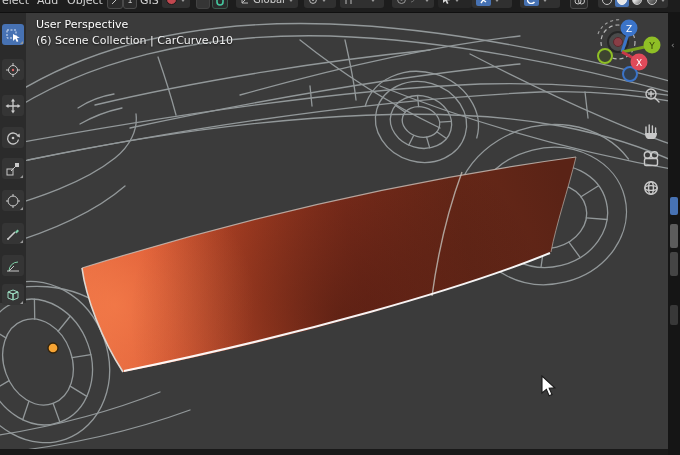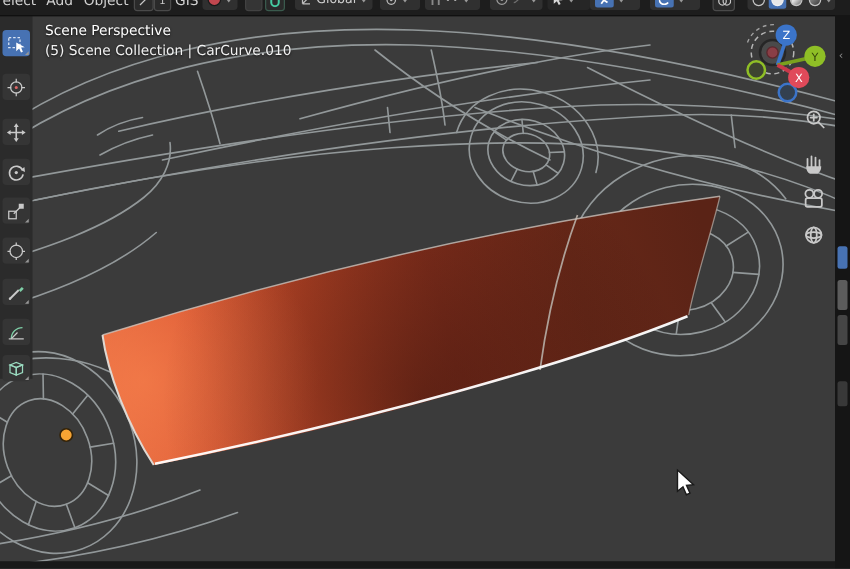--- a/index.html
+++ b/index.html
@@ -300,22 +300,22 @@
         </span>
       <span class="sphbtn">
           <span class="sph rend"></span>
         </span>
       <span class="tri"></span>
     </span>
   </div>
 </div>
 
 <div class="vp-text">
-  <div>Scene Perspective</div>
-  <div class="line2">(5) Scene Collection | CarCurve.010</div>
+  <div>User Perspective</div>
+  <div class="line2">(6) Scene Collection | CarCurve.010</div>
 </div>
 
 <div class="toolbar">
   <div class="tool active" style="top:12px">
     <svg width="16" height="16">
         <rect x="2" y="3" width="9" height="8" fill="none" stroke="#dce6f5" stroke-dasharray="2 1.5"></rect>
       <polygon points="8,7 8,14 10.3,11.8 11.8,15 13.3,14.3 11.9,11 14.8,10.7" fill="#ffffff"></polygon>
       </svg>
     <span class="fly"></span>
   </div>

